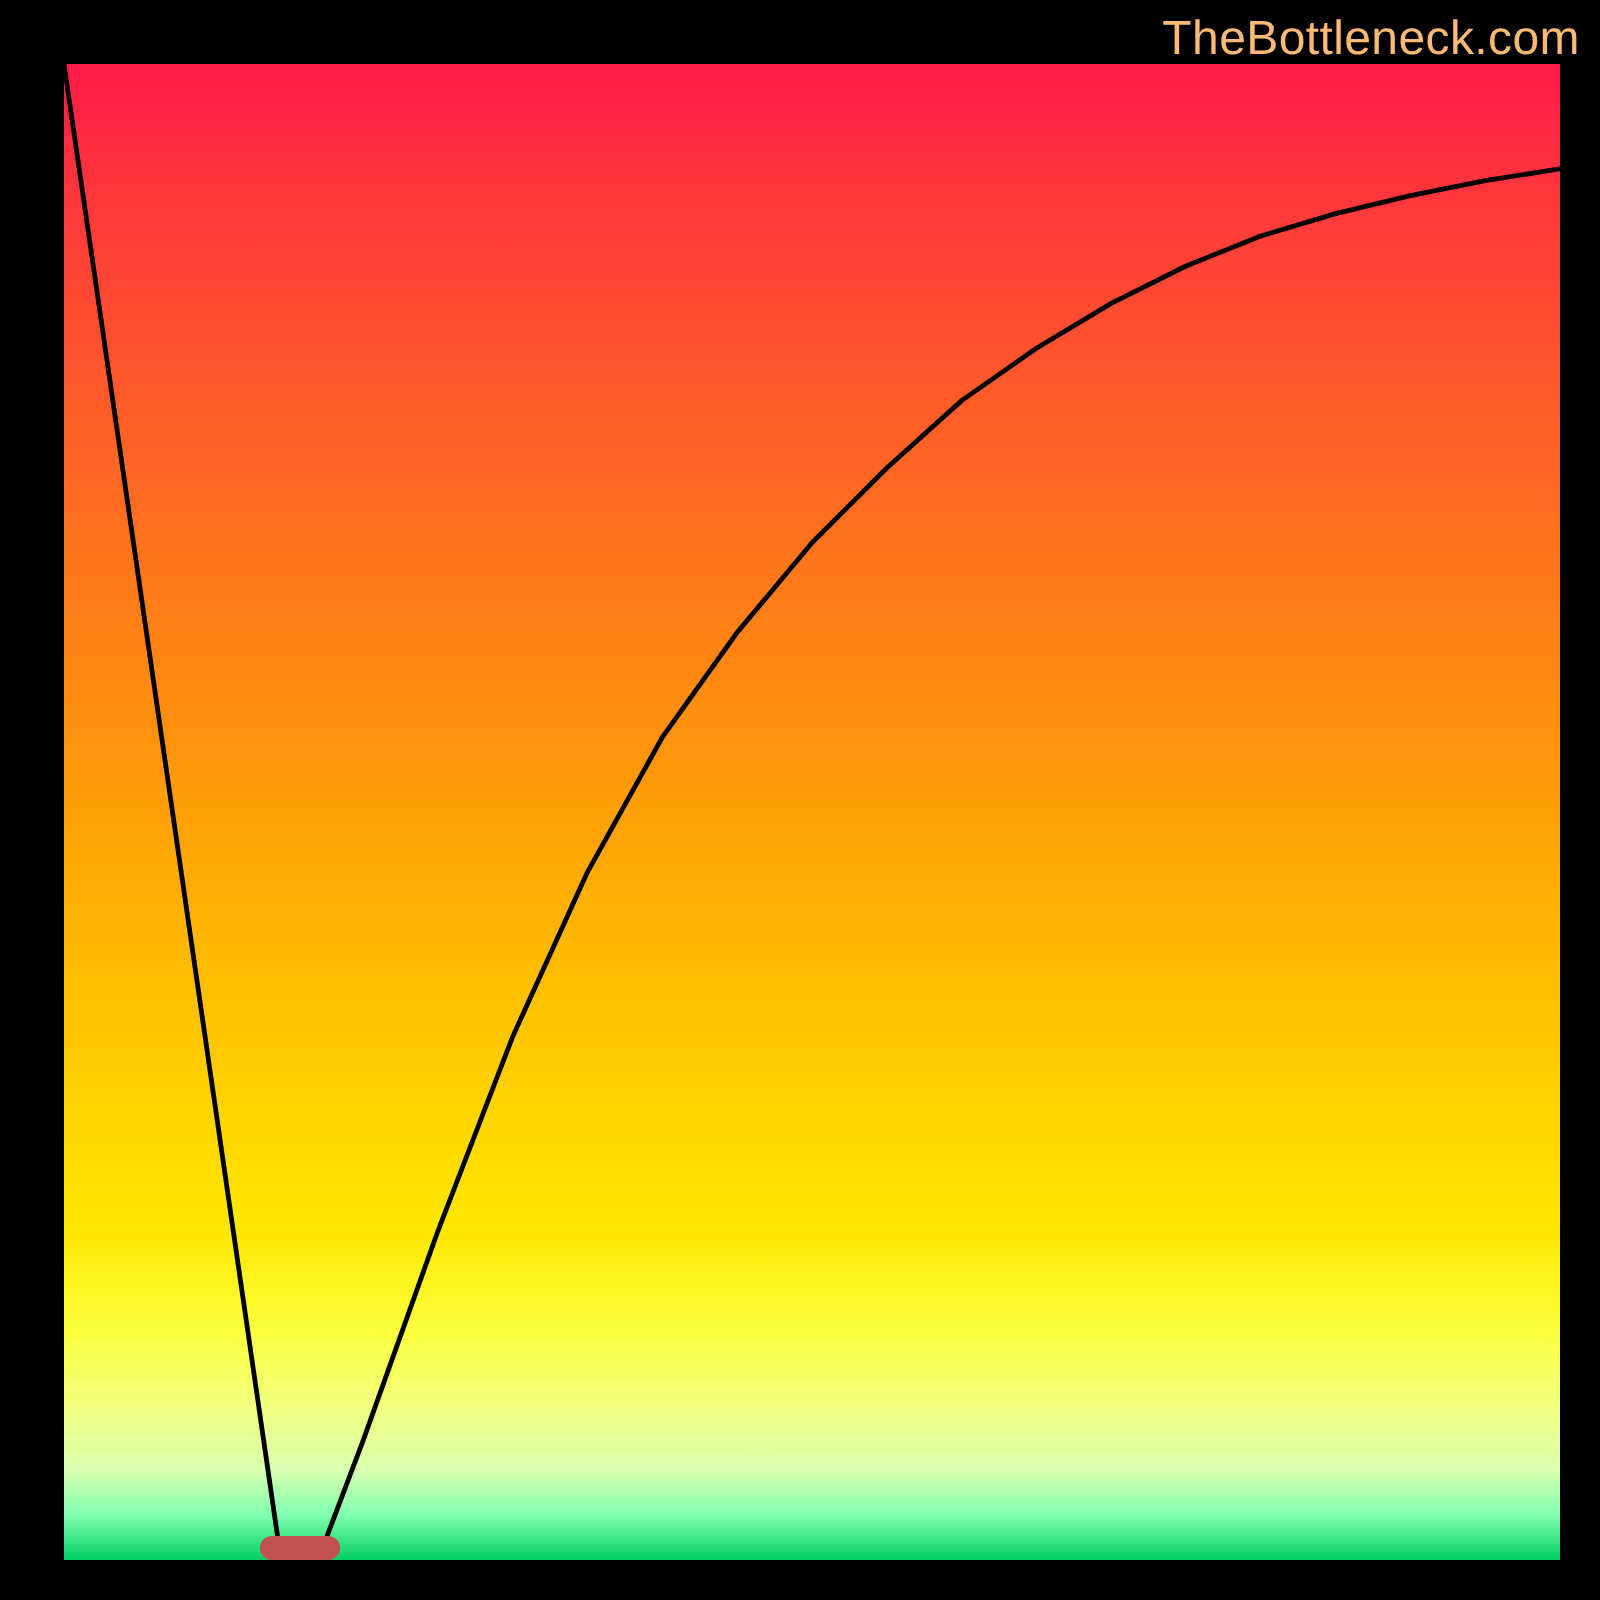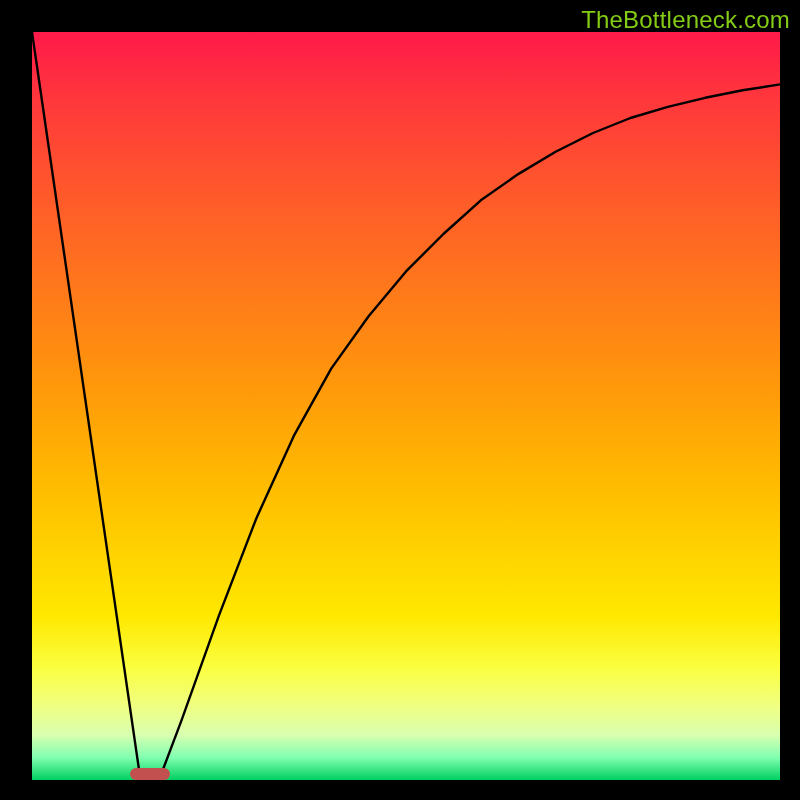--- a/index.html
+++ b/index.html
@@ -26,21 +26,21 @@
       #80ffb0 97%,
       #00d060 100%
     );
   }
   .watermark {
     position: absolute;
     top: 6px;
     right: 10px;
     font-size: 24px;
     font-weight: 500;
-    color: #84cc16;
+    color: #fdba74;
     font-family: Arial, sans-serif;
     letter-spacing: 0.2px;
   }
   svg.curves {
     position: absolute;
     left: 32px;
     top: 32px;
     width: 748px;
     height: 748px;
     pointer-events: none;

